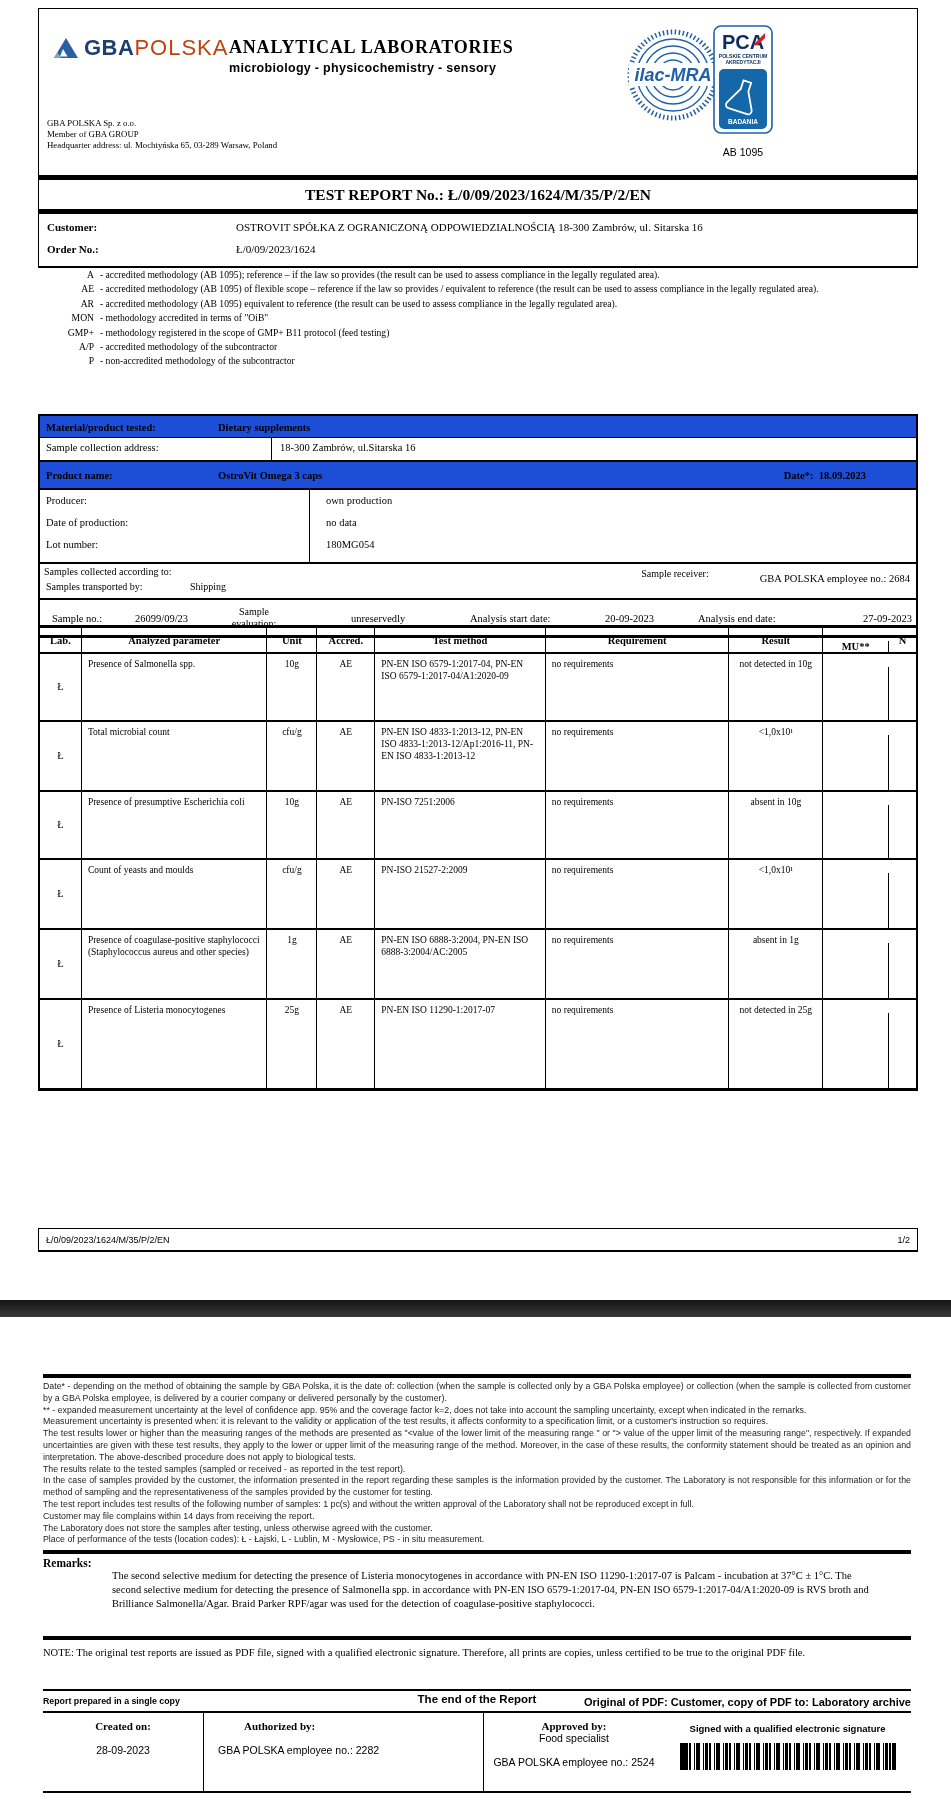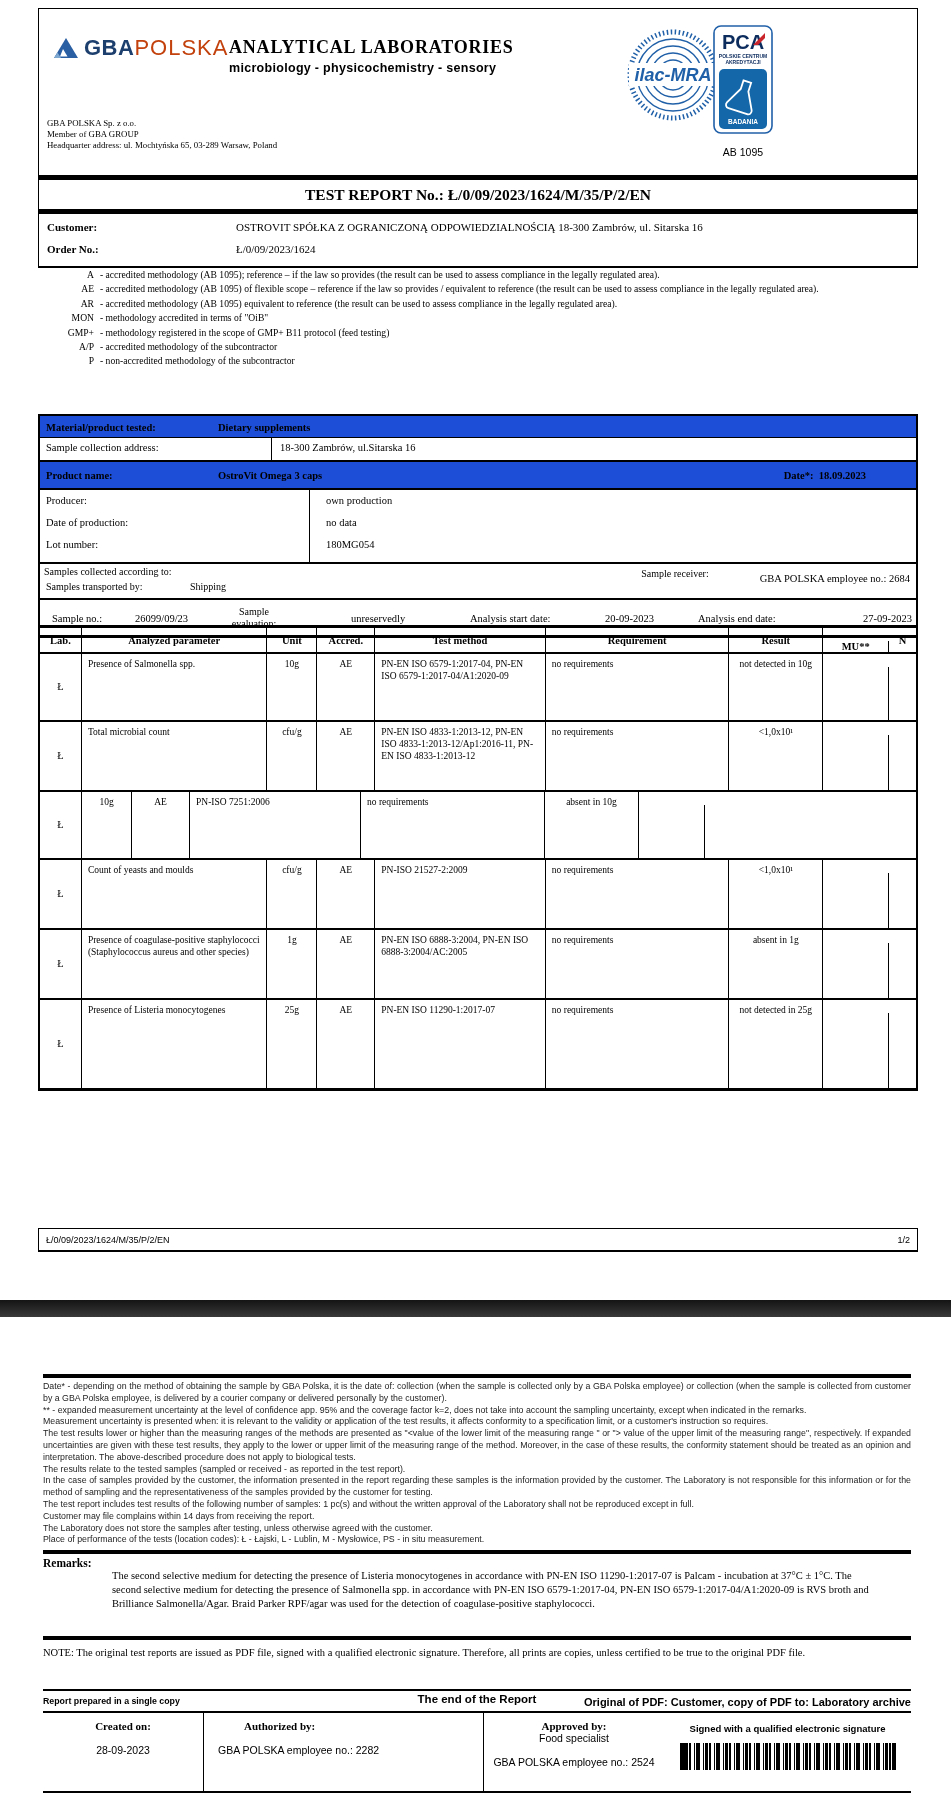--- a/index.html
+++ b/index.html
@@ -297,20 +297,21 @@
     <div class="r-cell cw2 tc">cfu/g</div>
     <div class="r-cell cw3 tc">AE</div>
     <div class="r-cell cw4 tl">PN-EN ISO 4833-1:2013-12, PN-EN ISO 4833-1:2013-12/Ap1:2016-11, PN-EN ISO 4833-1:2013-12</div>
     <div class="r-cell cw5 tl">no requirements</div>
     <div class="r-cell cw6 tc">&lt;1,0x10¹</div>
     <div class="r-cell cw7 tc"></div>
     <div class="r-cell cw8 tc"></div>
   </div>
   <div class="r-row r-data h68">
     <div class="r-cell cw0 lab">Ł</div>
+    <div class="r-cell cw1 tl">Presence of presumptive Escherichia coli</div>
     <div class="r-cell cw2 tc">10g</div>
     <div class="r-cell cw3 tc">AE</div>
     <div class="r-cell cw4 tl">PN-ISO 7251:2006</div>
     <div class="r-cell cw5 tl">no requirements</div>
     <div class="r-cell cw6 tc">absent in 10g</div>
     <div class="r-cell cw7 tc"></div>
     <div class="r-cell cw8 tc"></div>
   </div>
   <div class="r-row r-data h70">
     <div class="r-cell cw0 lab">Ł</div>

